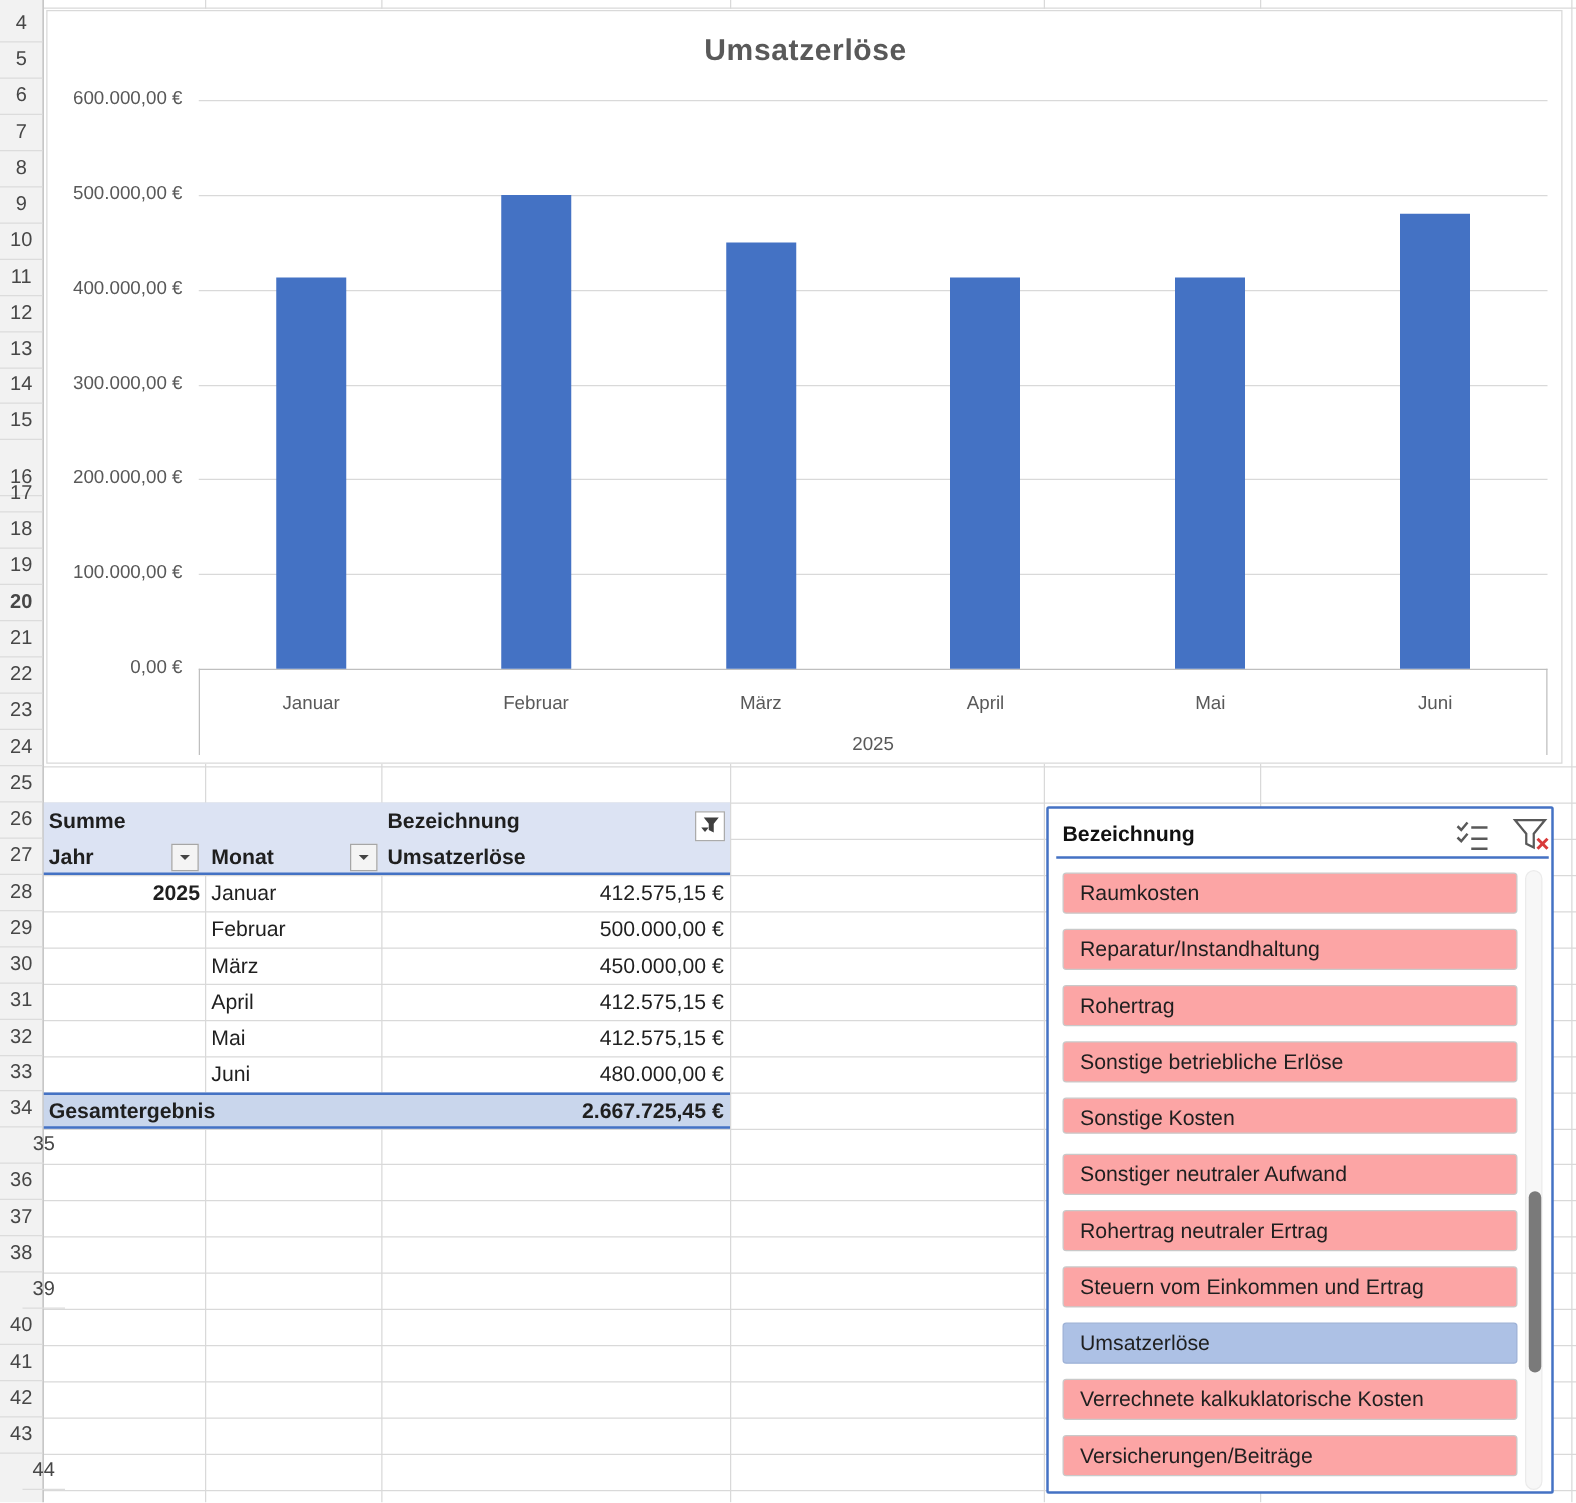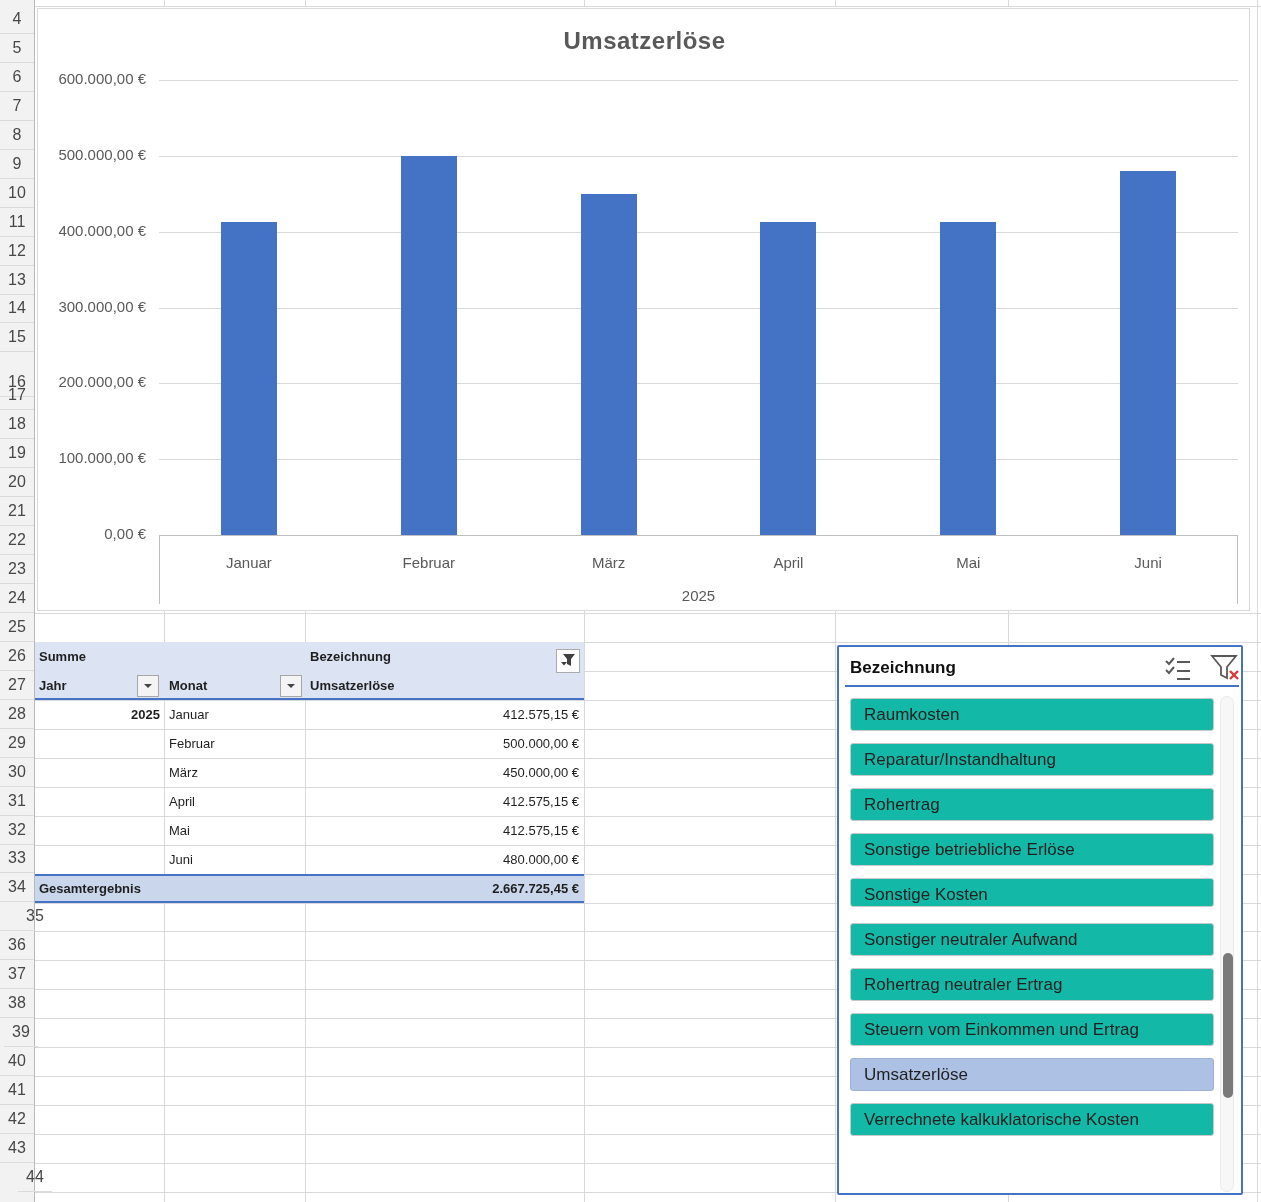--- a/index.html
+++ b/index.html
@@ -22,30 +22,30 @@
   
   .ctitle{font-size:24px;font-weight:bold;color:#595959;text-align:center;letter-spacing:.5px}
   .ytick{font-size:15px;color:#595959;text-align:right}
   .xtick{font-size:15px;color:#595959;text-align:center}
   .bar{background:#4472c4}
   .axisline{background:#bfbfbf}
   .plotgrid{background:#d9d9d9}
   
   .pvhead{background:#dce3f3;border-bottom:2px solid #4472c4}
   .pvtotal{background:#c9d6ec;border-top:2px solid #4472c4;border-bottom:2px solid #4472c4}
-  .pvtext{font-size:13px;line-height:29px;white-space:nowrap}
+  .pvtext{font-size:17px;line-height:29px;white-space:nowrap}
   .b{font-weight:bold}
   .right{text-align:right}
   .ddbtn{background:#f4f4f4;border:1px solid #a6a6a6;display:flex;align-items:center;justify-content:center;cursor:pointer}
   .ddtri{width:0;height:0;border:4px solid transparent;border-top-color:#444;margin-top:4px}
   .filterbtn{background:#fff;border:1px solid #ababab;display:flex;align-items:center;justify-content:center;cursor:pointer}
   
   .slheader{font-size:17px;font-weight:bold;color:#111;line-height:30px}
   .slrule{border-top:2px solid #4472c4}
-  .slitem{border:1px solid #c9c9c9;border-radius:3px;background:#14b8a6;
+  .slitem{border:1px solid #c9c9c9;border-radius:3px;background:#fca5a5;
     font-size:17px;line-height:31px;padding-left:13px;cursor:pointer;white-space:nowrap;overflow:hidden}
   .slitem.sel{background:#adc1e5;border-color:#9db1d6}
   .sltrack{background:#f7f7f7;border:1px solid #ebebeb;border-radius:7px}
   .slthumb{background:#7a7a7a;border-radius:5px;cursor:pointer}
 </style>
 </head>
 <body>
 
 <div id="gridlayer" class="abs nosel" style="left:0;top:0;width:1261px;height:1202px">
     <div style="position: absolute; box-sizing: border-box; left: 35px; top: 6px; width: 1226px; height: 1px; background: rgb(217, 217, 217);"></div>
@@ -93,40 +93,40 @@
     <div class="rownum" style="position: absolute; box-sizing: border-box; left: 0px; top: 178.7px; width: 34px; height: 28.95px;">10</div>
     <div class="rownum" style="position: absolute; box-sizing: border-box; left: 0px; top: 207.7px; width: 34px; height: 28.95px;">11</div>
     <div class="rownum" style="position: absolute; box-sizing: border-box; left: 0px; top: 236.6px; width: 34px; height: 28.95px;">12</div>
     <div class="rownum" style="position: absolute; box-sizing: border-box; left: 0px; top: 265.6px; width: 34px; height: 28.95px;">13</div>
     <div class="rownum" style="position: absolute; box-sizing: border-box; left: 0px; top: 294.5px; width: 34px; height: 28.95px;">14</div>
     <div class="rownum" style="position: absolute; box-sizing: border-box; left: 0px; top: 323.4px; width: 34px; height: 28.95px;">15</div>
     <div class="rownum" style="position: absolute; box-sizing: border-box; left: 0px; top: 352.4px; width: 34px; height: 28.95px; margin-top: 16px;">16</div>
     <div class="rownum" style="position: absolute; box-sizing: border-box; left: 0px; top: 381.3px; width: 34px; height: 28.95px;">17</div>
     <div class="rownum" style="position: absolute; box-sizing: border-box; left: 0px; top: 410.3px; width: 34px; height: 28.95px;">18</div>
     <div class="rownum" style="position: absolute; box-sizing: border-box; left: 0px; top: 439.3px; width: 34px; height: 28.95px;">19</div>
-    <div class="rownum" style="position: absolute; box-sizing: border-box; left: 0px; top: 468.2px; width: 34px; height: 28.95px;">20</div>
+    <div class="rownum" style="position: absolute; box-sizing: border-box; left: 0px; top: 468.2px; width: 34px; height: 28.95px; font-weight: bold;">20</div>
     <div class="rownum" style="position: absolute; box-sizing: border-box; left: 0px; top: 497.1px; width: 34px; height: 28.95px;">21</div>
     <div class="rownum" style="position: absolute; box-sizing: border-box; left: 0px; top: 526.1px; width: 34px; height: 28.95px;">22</div>
     <div class="rownum" style="position: absolute; box-sizing: border-box; left: 0px; top: 555px; width: 34px; height: 28.95px;">23</div>
     <div class="rownum" style="position: absolute; box-sizing: border-box; left: 0px; top: 584px; width: 34px; height: 28.95px;">24</div>
     <div class="rownum" style="position: absolute; box-sizing: border-box; left: 0px; top: 612.9px; width: 34px; height: 28.95px;">25</div>
     <div class="rownum" style="position: absolute; box-sizing: border-box; left: 0px; top: 641.9px; width: 34px; height: 28.95px;">26</div>
     <div class="rownum" style="position: absolute; box-sizing: border-box; left: 0px; top: 670.9px; width: 34px; height: 28.95px;">27</div>
     <div class="rownum" style="position: absolute; box-sizing: border-box; left: 0px; top: 699.8px; width: 34px; height: 28.95px;">28</div>
     <div class="rownum" style="position: absolute; box-sizing: border-box; left: 0px; top: 728.8px; width: 34px; height: 28.95px;">29</div>
     <div class="rownum" style="position: absolute; box-sizing: border-box; left: 0px; top: 757.7px; width: 34px; height: 28.95px;">30</div>
     <div class="rownum" style="position: absolute; box-sizing: border-box; left: 0px; top: 786.6px; width: 34px; height: 28.95px;">31</div>
     <div class="rownum" style="position: absolute; box-sizing: border-box; left: 0px; top: 815.6px; width: 34px; height: 28.95px;">32</div>
     <div class="rownum" style="position: absolute; box-sizing: border-box; left: 0px; top: 844.5px; width: 34px; height: 28.95px;">33</div>
     <div class="rownum" style="position: absolute; box-sizing: border-box; left: 0px; top: 873.5px; width: 34px; height: 28.95px;">34</div>
     <div class="rownum" style="position: absolute; box-sizing: border-box; left: 0px; top: 902.4px; width: 34px; height: 28.95px; padding-left: 35px;">35</div>
     <div class="rownum" style="position: absolute; box-sizing: border-box; left: 0px; top: 931.4px; width: 34px; height: 28.95px;">36</div>
     <div class="rownum" style="position: absolute; box-sizing: border-box; left: 0px; top: 960.4px; width: 34px; height: 28.95px;">37</div>
     <div class="rownum" style="position: absolute; box-sizing: border-box; left: 0px; top: 989.3px; width: 34px; height: 28.95px;">38</div>
-    <div class="rownum" style="position: absolute; box-sizing: border-box; left: 4px; top: 1018.3px; width: 34px; height: 28.95px;">39</div>
+    <div class="rownum" style="position: absolute; box-sizing: border-box; left: 18px; top: 1018.3px; width: 34px; height: 28.95px;">39</div>
     <div class="rownum" style="position: absolute; box-sizing: border-box; left: 0px; top: 1047.2px; width: 34px; height: 28.95px;">40</div>
     <div class="rownum" style="position: absolute; box-sizing: border-box; left: 0px; top: 1076.1px; width: 34px; height: 28.95px;">41</div>
     <div class="rownum" style="position: absolute; box-sizing: border-box; left: 0px; top: 1105.1px; width: 34px; height: 28.95px;">42</div>
     <div class="rownum" style="position: absolute; box-sizing: border-box; left: 0px; top: 1134px; width: 34px; height: 28.95px;">43</div>
     <div class="rownum" style="position: absolute; box-sizing: border-box; left: 0px; top: 1163px; width: 34px; height: 28.95px; margin-left: 18px;">44</div>
   </div>
 
 <div id="chart" class="abs" style="left:37px;top:8px;width:1213px;height:603px">
   <div class="abs ctitle" style="left:0;top:18px;width:1213px">Umsatzerlöse</div>
   <div id="plot" class="abs" style="left:0;top:0;width:1213px;height:603px">
@@ -238,17 +238,18 @@
       <div class="slitem" style="position: absolute; box-sizing: border-box; left: 11px; top: 51px; width: 364px; height: 33px;">Raumkosten</div>
       <div class="slitem" style="position: absolute; box-sizing: border-box; left: 11px; top: 96px; width: 364px; height: 33px;">Reparatur/Instandhaltung</div>
       <div class="slitem" style="position: absolute; box-sizing: border-box; left: 11px; top: 141px; width: 364px; height: 33px;">Rohertrag</div>
       <div class="slitem" style="position: absolute; box-sizing: border-box; left: 11px; top: 186px; width: 364px; height: 33px;">Sonstige betriebliche Erlöse</div>
       <div class="slitem" style="position: absolute; box-sizing: border-box; left: 11px; top: 231px; width: 364px; height: 29px;">Sonstige Kosten</div>
       <div class="slitem" style="position: absolute; box-sizing: border-box; left: 11px; top: 276px; width: 364px; height: 33px;">Sonstiger neutraler Aufwand</div>
       <div class="slitem" style="position: absolute; box-sizing: border-box; left: 11px; top: 321px; width: 364px; height: 33px;">Rohertrag neutraler Ertrag</div>
       <div class="slitem" style="position: absolute; box-sizing: border-box; left: 11px; top: 366px; width: 364px; height: 33px;">Steuern vom Einkommen und Ertrag</div>
       <div class="slitem sel" style="position: absolute; box-sizing: border-box; left: 11px; top: 411px; width: 364px; height: 33px;">Umsatzerlöse</div>
       <div class="slitem" style="position: absolute; box-sizing: border-box; left: 11px; top: 456px; width: 364px; height: 33px;">Verrechnete kalkuklatorische Kosten</div>
+      <div class="slitem" style="position: absolute; box-sizing: border-box; left: 11px; top: 501px; width: 364px; height: 33px;">Versicherungen/Beiträge</div>
     </div>
   <div class="abs sltrack" style="left:381px;top:49px;width:14px;height:496px">
     <div class="abs slthumb" style="left:2px;top:256px;width:10px;height:145px"></div>
   </div>
 </div>
 
 </body></html>

